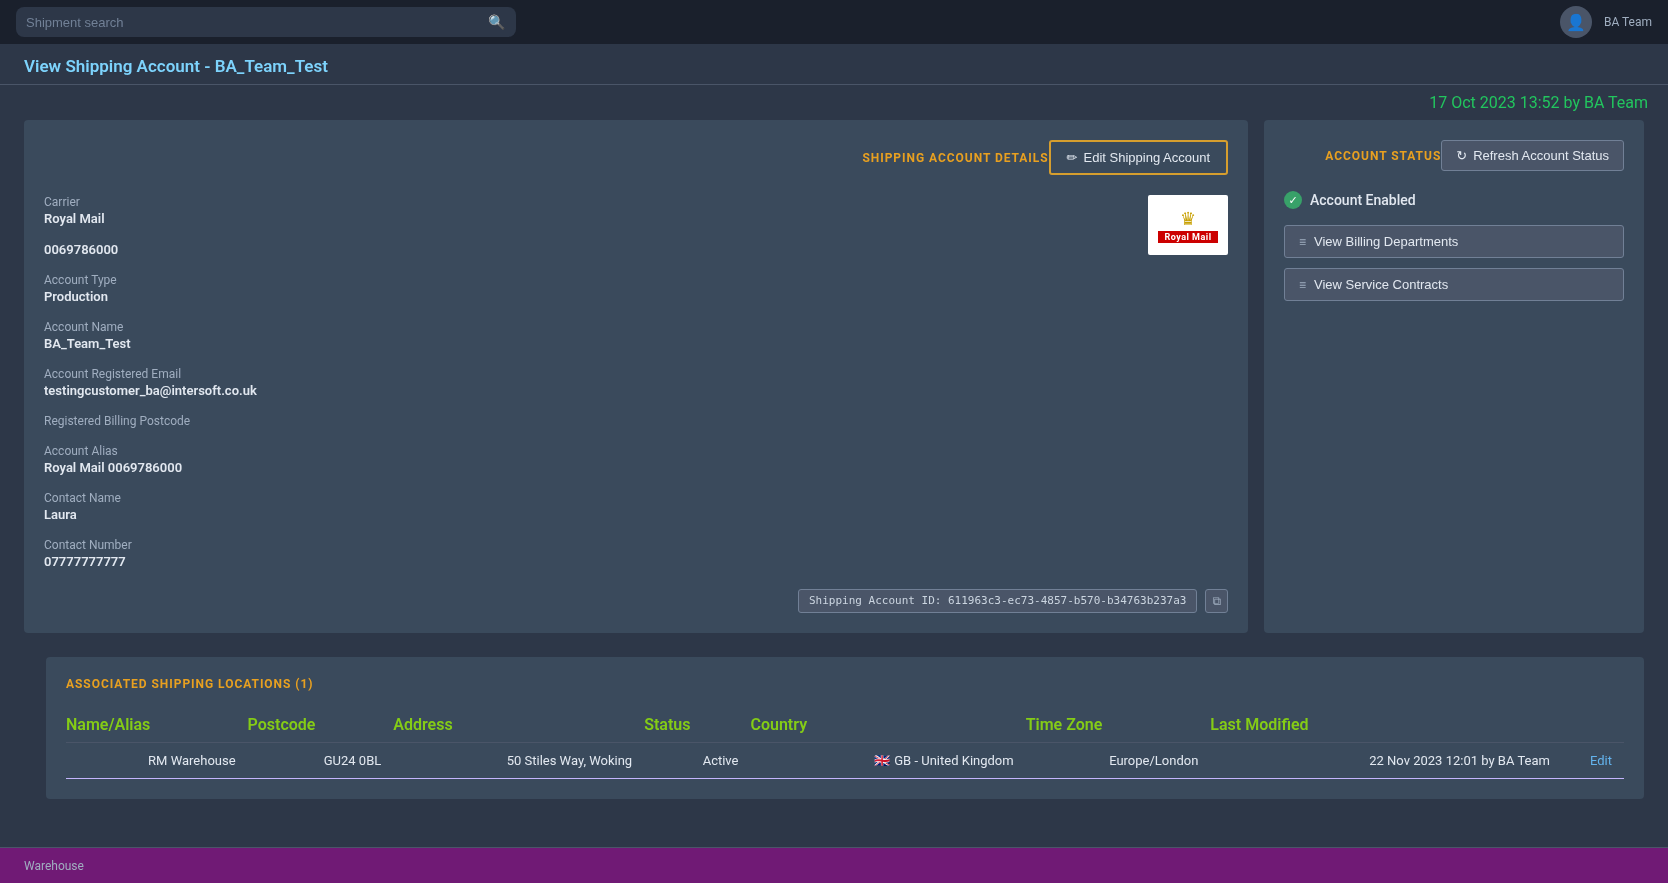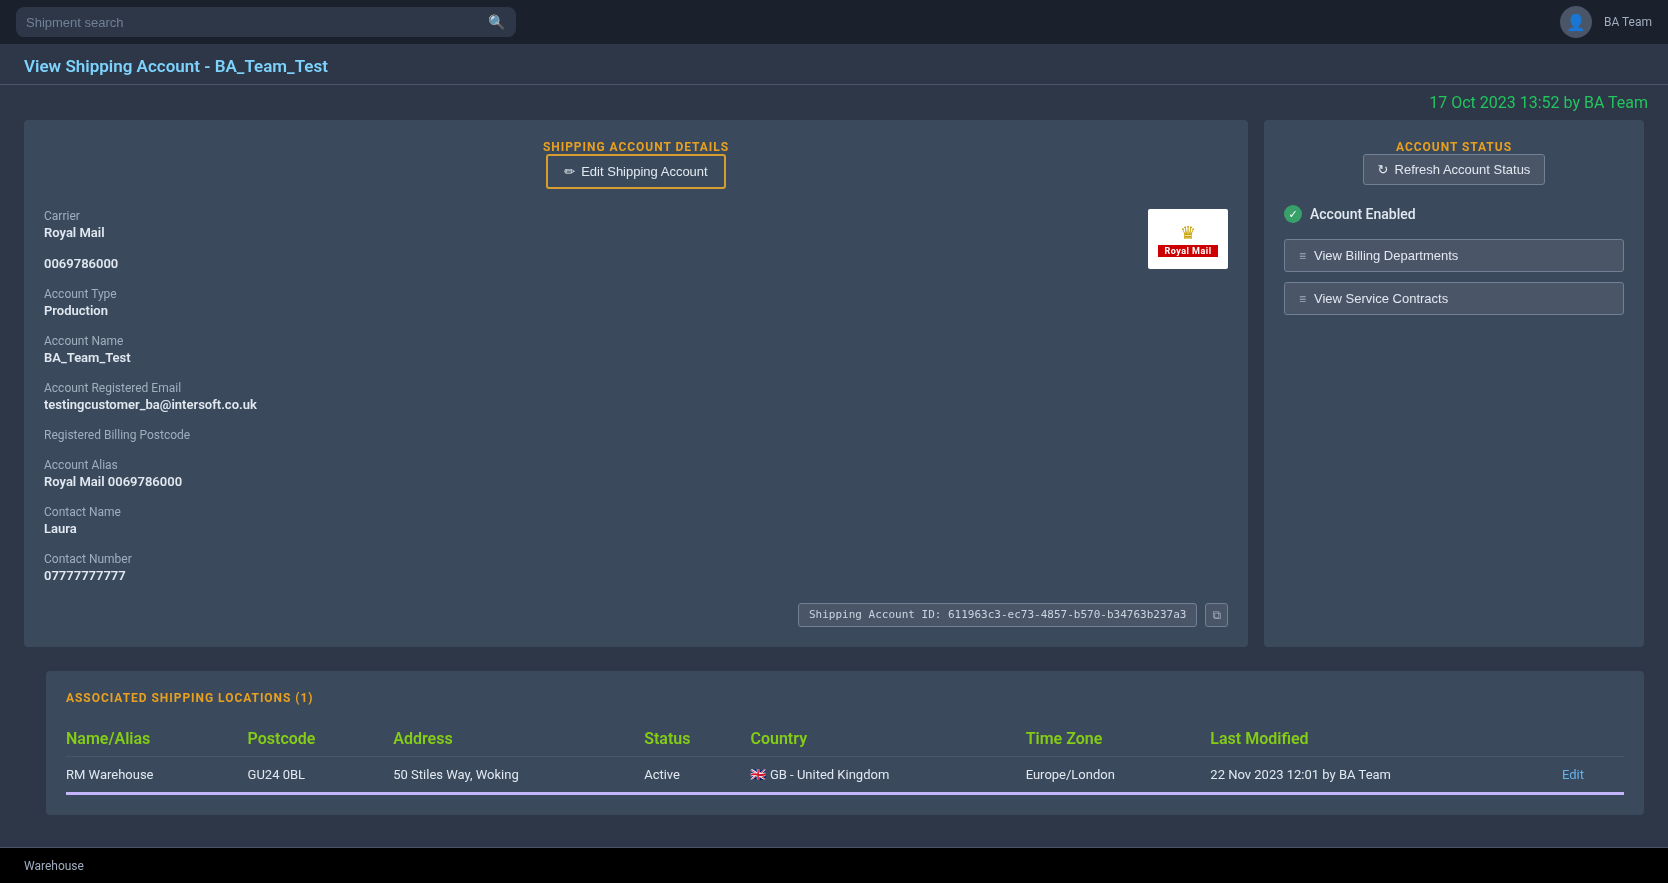--- a/index.html
+++ b/index.html
@@ -107,21 +107,20 @@
     .card-right {
       width: 380px;
       min-width: 380px;
     }
 
     .card-header {
       display: flex;
       align-items: center;
       justify-content: flex-end;
       margin-bottom: 20px;
-      flex-direction: column;
     }
     .card-title {
       font-size: 12px;
       font-weight: 700;
       color: #e8a020;
       letter-spacing: 0.08em;
       text-transform: uppercase;
     }
 
     
@@ -290,39 +289,40 @@
       text-align: left;
       color: #84cc16;
       font-size: 16px;
       font-weight: 600;
       padding: 8px 12px 8px 0;
     }
     td {
       padding: 10px 12px 10px 0;
       color: #e2e8f0;
       font-size: 13px;
-      border-bottom: 3px solid #c4b5fd;
+      border-bottom: 1px solid #c4b5fd;
+      text-align: right;
     }
     .table-link {
       color: #63b3ed;
       cursor: pointer;
       text-decoration: none;
     }
 
     .status-active {
       color: #e2e8f0;
     }
 
     
     .bottom-nav {
       position: fixed;
       bottom: 0;
       left: 0;
       right: 0;
-      background: #000000;
+      background: #701a75;
       height: 36px;
       display: flex;
       align-items: center;
       padding: 12px 24px;
       border-top: 1px solid #4a5568;
     }
     .bottom-nav-item {
       color: #a0aec0;
       font-size: 12px;
       margin-right: 20px;

